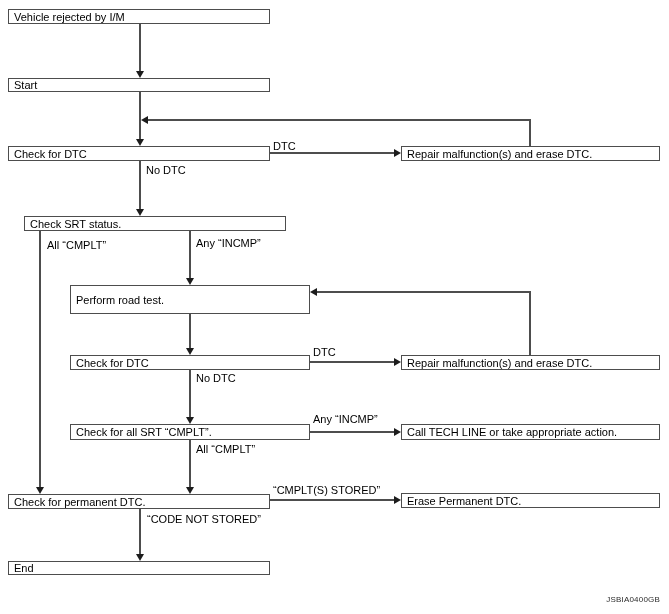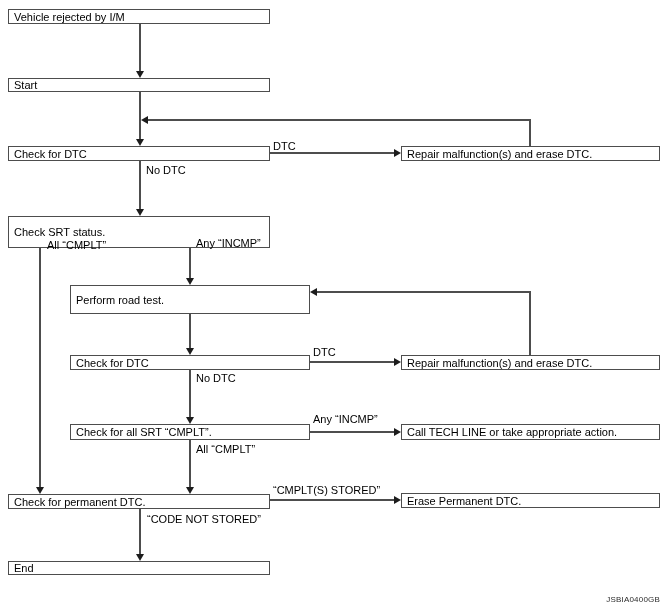--- a/index.html
+++ b/index.html
@@ -57,21 +57,21 @@
 <body>
 
 <div class="stage">
 
   <div class="box" style="left:8px;top:9px;width:262px;height:15px">Vehicle rejected by I/M</div>
 
   <div class="box" style="left:8px;top:78px;width:262px;height:14px">Start</div>
 
   <div class="box" style="left:8px;top:146px;width:262px;height:15px">Check for DTC</div>
 
-  <div class="box" style="left:8px;top:216px;width:262px;height:32px">Check SRT status.</div>
+  <div class="box" style="left:24px;top:216px;width:262px;height:15px">Check SRT status.</div>
 
   <div class="box" style="left:70px;top:285px;width:240px;height:29px">Perform road test.</div>
 
   <div class="box" style="left:70px;top:355px;width:240px;height:15px">Check for DTC</div>
 
   <div class="box" style="left:8px;top:494px;width:262px;height:15px">Check for permanent DTC.</div>
 
   <div class="box" style="left:70px;top:424px;width:240px;height:16px">Check for all SRT “CMPLT”.</div>
 
   <div class="box" style="left:8px;top:561px;width:262px;height:14px">End</div>

